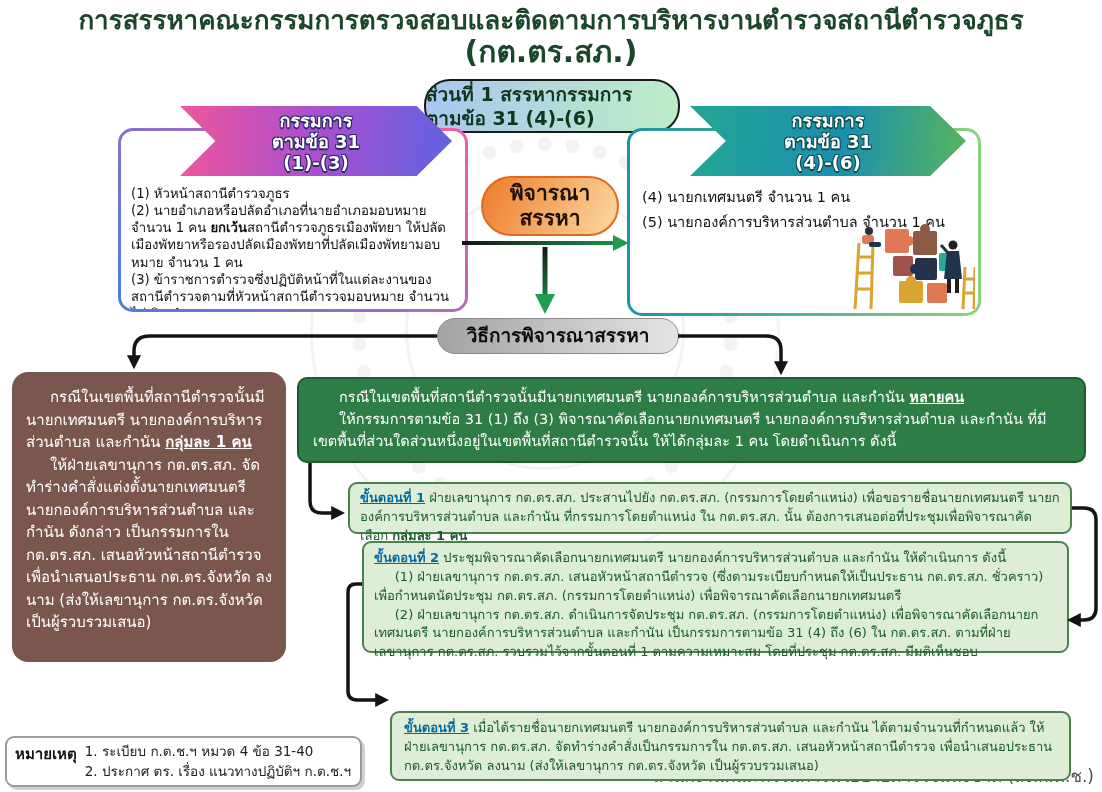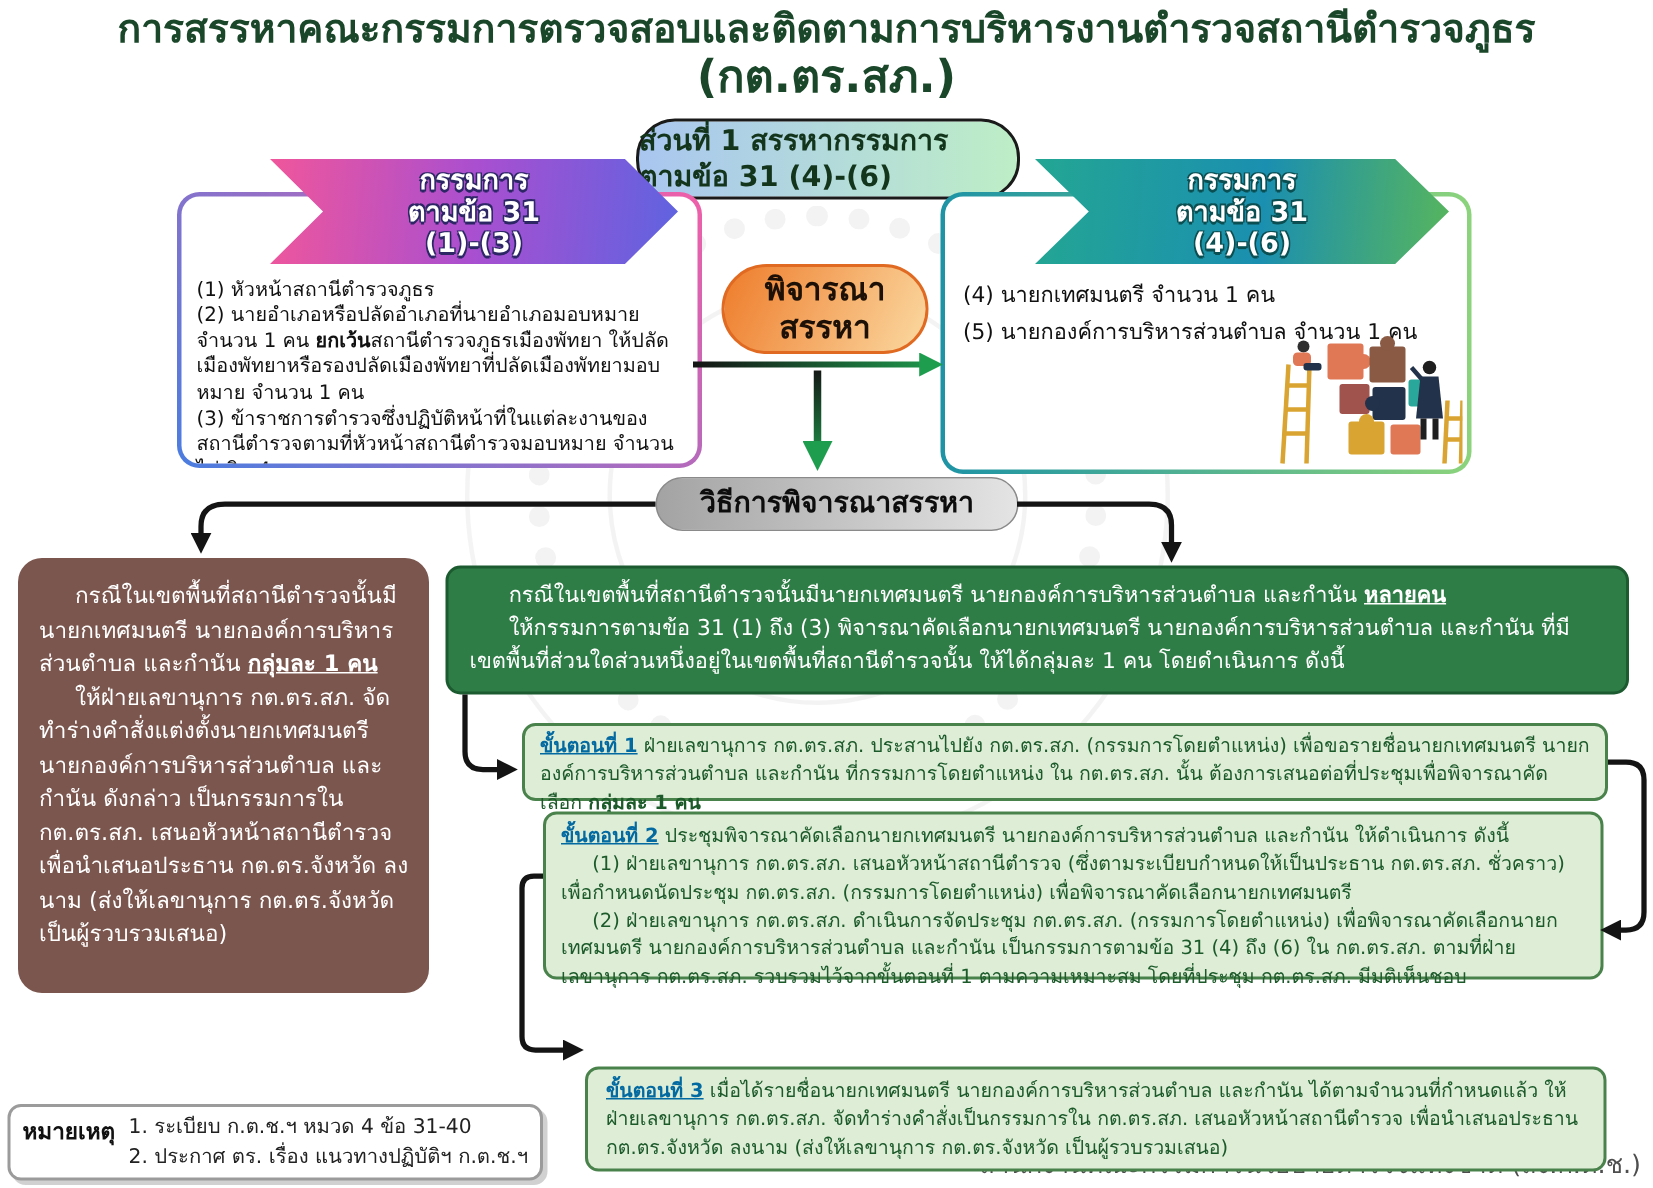--- a/index.html
+++ b/index.html
@@ -81,21 +81,21 @@
   .step-head{font-weight:bold;text-decoration:underline;color:#0369a1;}
   .step1{left:348px;top:482px;width:724px;height:52px;padding:5px 10px;}
   .step2{left:362px;top:541px;width:707px;height:112px;padding:6px 10px;}
   .step2 .indent{text-indent:1.6em;}
   .step3{left:390px;top:687px;width:681px;height:70px;padding:6px 12px;margin-top:24px;}
   .b{font-weight:bold;}
   
   .footnote{
     position:absolute;left:5px;top:736px;width:357px;min-height:44px;background:#fff;border:2px solid #9b9b9b;
     border-radius:9px;box-shadow:3px 3px 0 rgba(0,0,0,.18);box-sizing:border-box;padding:4px 8px;
-    display:flex;gap:8px;z-index:2;justify-content:space-between;
+    display:flex;gap:8px;z-index:2;
   }
   .footnote .lbl{font-weight:bold;font-size:15px;color:#111;white-space:nowrap;}
   .footnote .lines{font-size:13.5px;line-height:1.45;color:#222;}
   
   .footer-org{position:absolute;right:8px;top:762px;font-size:17px;color:#4e4e4e;}
   
   .connectors{position:absolute;inset:0;width:1102px;height:792px;pointer-events:none;z-index:6;}
 </style>
 </head>
 <body>

